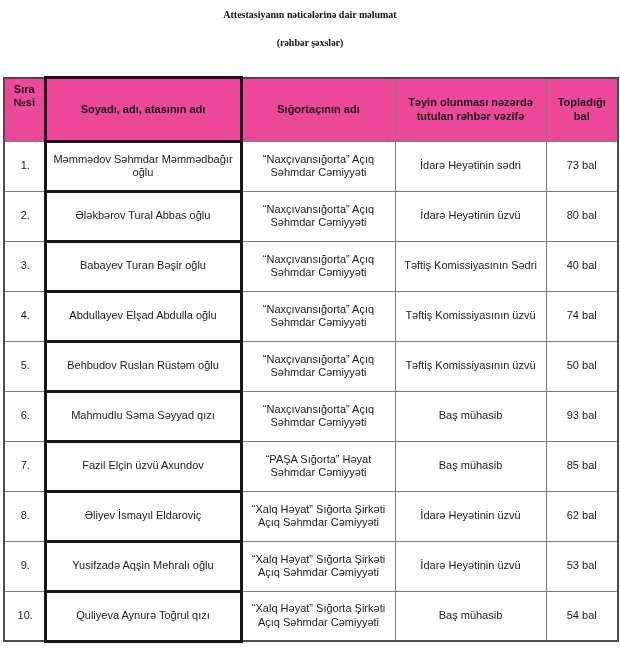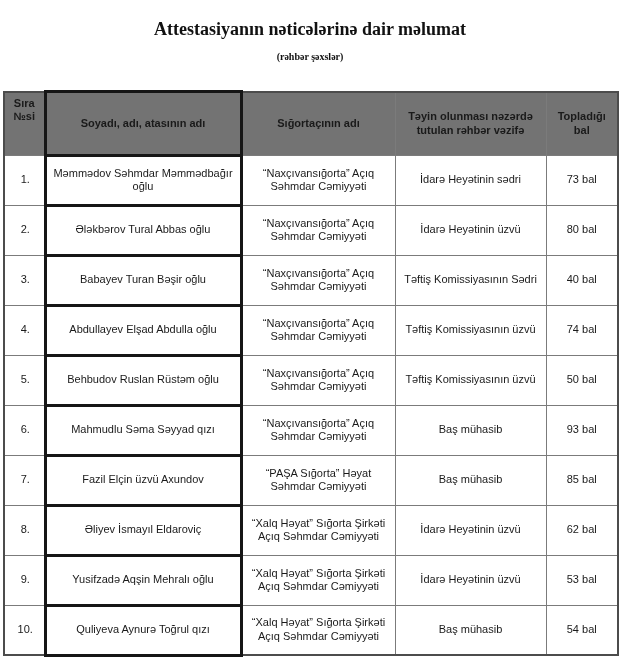--- a/index.html
+++ b/index.html
@@ -14,22 +14,22 @@
     font-family: "Liberation Sans", sans-serif;
     color: #1a1a1a;
   }
   .doc-header {
     text-align: center;
     font-family: "Liberation Serif", serif;
     font-weight: bold;
     color: #111;
   }
   .doc-title {
-    padding-top: 21px;
-    font-size: 18px;
+    padding-top: 7px;
+    font-size: 10px;
     line-height: 16px;
   }
   .doc-subtitle {
     margin-top: 12px;
     font-size: 10px;
     line-height: 16px;
   }
   table.results {
     border-collapse: collapse;
     table-layout: fixed;
@@ -46,21 +46,21 @@
   th, td {
     border: 1.6px solid #7b7b7b;
     font-size: 11px;
     line-height: 13.5px;
     text-align: center;
     vertical-align: middle;
     padding: 2px 4px;
     word-wrap: break-word;
   }
   thead th {
-    background: #737373;
+    background: #ec4899;
     font-weight: bold;
     height: 56px;
   }
   thead th.c-num {
     vertical-align: top;
     padding-top: 4px;
   }
   tbody tr { height: 50px; }
   tbody td { background: #ffffff; }
 

